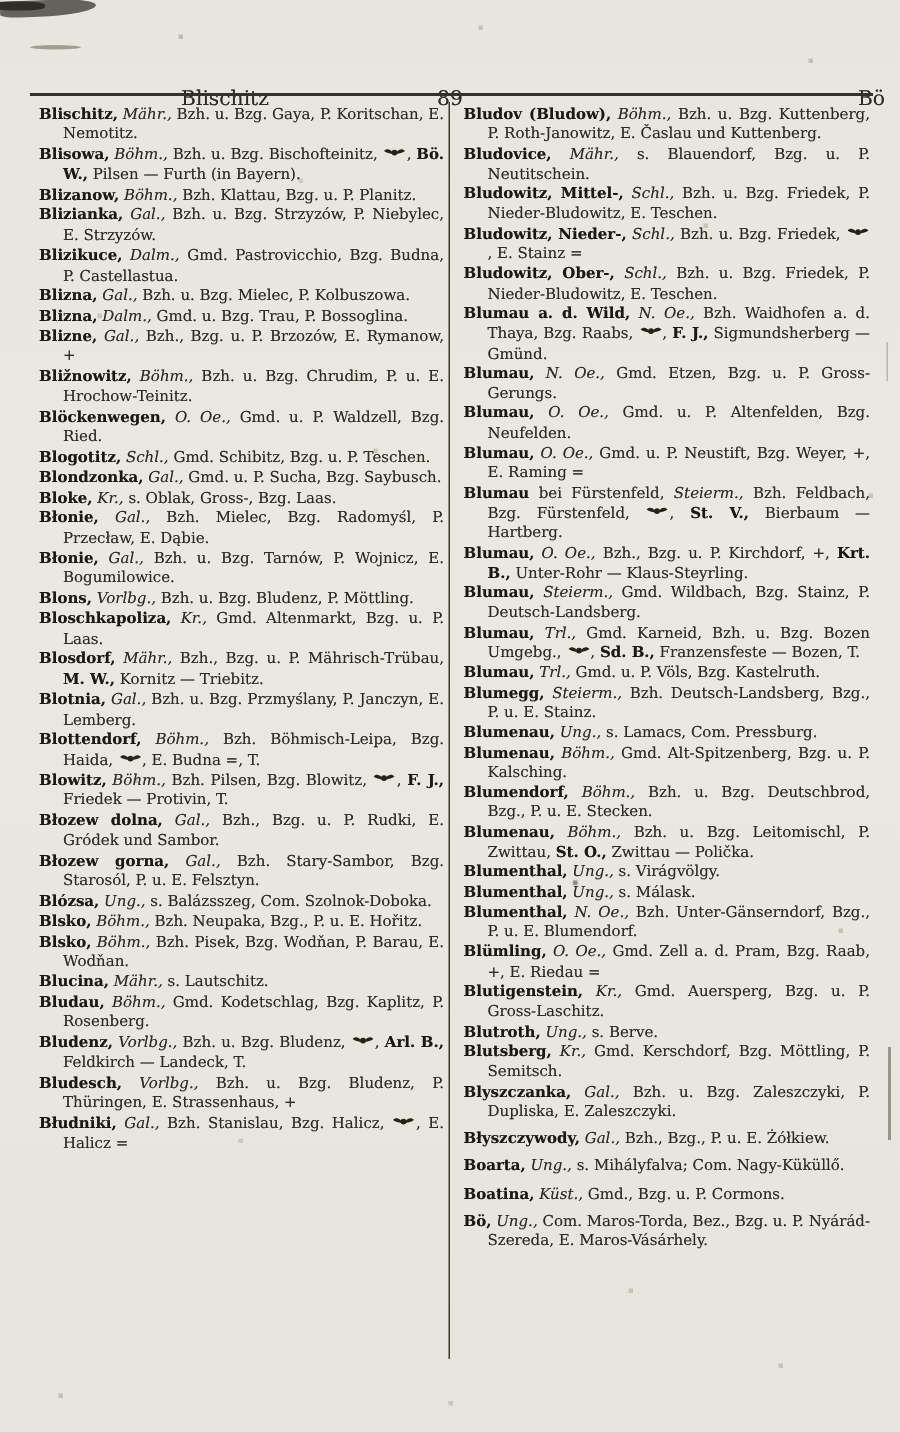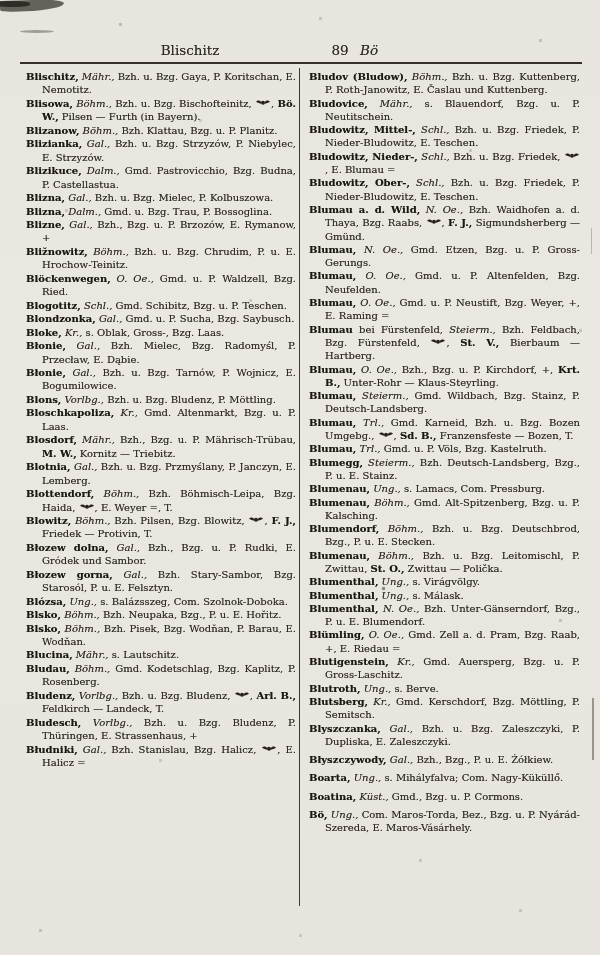--- a/index.html
+++ b/index.html
@@ -3,24 +3,24 @@
 <meta charset="utf-8">
 <style>
   html,body{margin:0;padding:0;background:#cfcdc6;}
   .page{
     position:relative;width:600px;height:955px;overflow:hidden;
     background:linear-gradient(180deg,#e7e5de 0%,#eae8e1 40%,#e6e4dd 100%);
     font-family:"DejaVu Serif","Liberation Serif",serif;
     color:#2e2a24;
     text-shadow:0 0 .4px rgba(44,38,30,.55);
   }
-  .header-band{position:absolute;top:42px;left:0;width:506px;height:18px;font-size:13.5px;margin-left:40px;}
+  .header-band{position:absolute;top:58px;left:0;width:506px;height:18px;font-size:13.5px;}
   .h-left{position:absolute;left:20px;width:260px;text-align:center;}
   .h-center{position:absolute;left:150px;width:300px;text-align:center;}
-  .h-right{position:absolute;left:320px;width:270px;text-align:left;font-style:italic;}
+  .h-right{position:absolute;left:320px;width:270px;text-align:right;}
   .hrule{position:absolute;top:62px;left:20px;width:562px;height:2px;background:#35312a;}
   .vrule{position:absolute;top:68px;left:299px;width:1px;height:838px;background:#3d3830;}
   .col{position:absolute;top:70px;font-size:10px;}
   .col-left{left:26px;width:270px;line-height:13.45px;}
   .col-right{left:309px;width:271px;line-height:13.3px;}
   .entry{padding-left:16px;text-indent:-16px;text-align:justify;}
   .entry.gap{margin-top:5px;}
   .seg-b{font-weight:bold;color:#1b1812;}
   .seg-i{font-style:italic;}
   .rail{display:inline-block;text-indent:0;width:14px;height:9px;margin:0 1px;}
@@ -85,21 +85,21 @@
       <div class="entry"><span class="seg-b">Błonie,</span><span class="seg-i"> Gal.,</span><span class="seg-n"> Bzh. Mielec, Bzg. Radomyśl, P. Przecław, E. Dąbie.</span></div>
       <div class="entry"><span class="seg-b">Błonie,</span><span class="seg-i"> Gal.,</span><span class="seg-n"> Bzh. u. Bzg. Tarnów, P. Wojnicz, E. Bogumilowice.</span></div>
       <div class="entry"><span class="seg-b">Blons,</span><span class="seg-i"> Vorlbg.,</span><span class="seg-n"> Bzh. u. Bzg. Bludenz, P. Möttling.</span></div>
       <div class="entry"><span class="seg-b">Bloschkapoliza,</span><span class="seg-i"> Kr.,</span><span class="seg-n"> Gmd. Altenmarkt, Bzg. u. P. Laas.</span></div>
       <div class="entry"><span class="seg-b">Blosdorf,</span><span class="seg-i"> Mähr.,</span><span class="seg-n"> Bzh., Bzg. u. P. Mährisch-Trübau, </span><span class="seg-b">M. W.,</span><span class="seg-n"> Kornitz — Triebitz.</span></div>
       <div class="entry"><span class="seg-b">Blotnia,</span><span class="seg-i"> Gal.,</span><span class="seg-n"> Bzh. u. Bzg. Przmyślany, P. Janczyn, E. Lemberg.</span></div>
       <div class="entry"><span class="seg-b">Blottendorf,</span><span class="seg-i"> Böhm.,</span><span class="seg-n"> Bzh. Böhmisch-Leipa, Bzg. Haida, </span><span class="rail"><svg viewBox="0 0 30 14" xmlns="http://www.w3.org/2000/svg">
             <circle cx="15" cy="7.5" r="4.2"></circle>
             <path d="M11.8 6.8 C8.5 1.8 3.2 1.6 0 5.2 C3.8 7.8 7.8 8.4 11.8 9.6 Z"></path>
             <path d="M18.2 6.8 C21.5 1.8 26.8 1.6 30 5.2 C26.2 7.8 22.2 8.4 18.2 9.6 Z"></path>
-          </svg></span><span class="seg-n">, E. Weyer =, T.</span></div>
+          </svg></span><span class="seg-n">, E. Budna =, T.</span></div>
       <div class="entry"><span class="seg-b">Blowitz,</span><span class="seg-i"> Böhm.,</span><span class="seg-n"> Bzh. Pilsen, Bzg. Blowitz, </span><span class="rail"><svg viewBox="0 0 30 14" xmlns="http://www.w3.org/2000/svg">
             <circle cx="15" cy="7.5" r="4.2"></circle>
             <path d="M11.8 6.8 C8.5 1.8 3.2 1.6 0 5.2 C3.8 7.8 7.8 8.4 11.8 9.6 Z"></path>
             <path d="M18.2 6.8 C21.5 1.8 26.8 1.6 30 5.2 C26.2 7.8 22.2 8.4 18.2 9.6 Z"></path>
           </svg></span><span class="seg-n">, </span><span class="seg-b">F. J.,</span><span class="seg-n"> Friedek — Protivin, T.</span></div>
       <div class="entry"><span class="seg-b">Błozew dolna,</span><span class="seg-i"> Gal.,</span><span class="seg-n"> Bzh., Bzg. u. P. Rudki, E. Gródek und Sambor.</span></div>
       <div class="entry"><span class="seg-b">Błozew gorna,</span><span class="seg-i"> Gal.,</span><span class="seg-n"> Bzh. Stary-Sambor, Bzg. Starosól, P. u. E. Felsztyn.</span></div>
       <div class="entry"><span class="seg-b">Blózsa,</span><span class="seg-i"> Ung.,</span><span class="seg-n"> s. Balázsszeg, Com. Szolnok-Doboka.</span></div>
       <div class="entry"><span class="seg-b">Blsko,</span><span class="seg-i"> Böhm.,</span><span class="seg-n"> Bzh. Neupaka, Bzg., P. u. E. Hořitz.</span></div>
       <div class="entry"><span class="seg-b">Blsko,</span><span class="seg-i"> Böhm.,</span><span class="seg-n"> Bzh. Pisek, Bzg. Wodňan, P. Barau, E. Wodňan.</span></div>
@@ -118,21 +118,21 @@
           </svg></span><span class="seg-n">, E. Halicz =</span></div>
     </div>
   <div class="col col-right">
       <div class="entry"><span class="seg-b">Bludov (Bludow),</span><span class="seg-i"> Böhm.,</span><span class="seg-n"> Bzh. u. Bzg. Kuttenberg, P. Roth-Janowitz, E. Časlau und Kuttenberg.</span></div>
       <div class="entry"><span class="seg-b">Bludovice,</span><span class="seg-i"> Mähr.,</span><span class="seg-n"> s. Blauendorf, Bzg. u. P. Neutitschein.</span></div>
       <div class="entry"><span class="seg-b">Bludowitz, Mittel-,</span><span class="seg-i"> Schl.,</span><span class="seg-n"> Bzh. u. Bzg. Friedek, P. Nieder-Bludowitz, E. Teschen.</span></div>
       <div class="entry"><span class="seg-b">Bludowitz, Nieder-,</span><span class="seg-i"> Schl.,</span><span class="seg-n"> Bzh. u. Bzg. Friedek, </span><span class="rail"><svg viewBox="0 0 30 14" xmlns="http://www.w3.org/2000/svg">
             <circle cx="15" cy="7.5" r="4.2"></circle>
             <path d="M11.8 6.8 C8.5 1.8 3.2 1.6 0 5.2 C3.8 7.8 7.8 8.4 11.8 9.6 Z"></path>
             <path d="M18.2 6.8 C21.5 1.8 26.8 1.6 30 5.2 C26.2 7.8 22.2 8.4 18.2 9.6 Z"></path>
-          </svg></span><span class="seg-n">, E. Blumau =</span></div>
+          </svg></span><span class="seg-n">, E. Stainz =</span></div>
       <div class="entry"><span class="seg-b">Bludowitz, Ober-,</span><span class="seg-i"> Schl.,</span><span class="seg-n"> Bzh. u. Bzg. Friedek, P. Nieder-Bludowitz, E. Teschen.</span></div>
       <div class="entry"><span class="seg-b">Blumau a. d. Wild,</span><span class="seg-i"> N. Oe.,</span><span class="seg-n"> Bzh. Waidhofen a. d. Thaya, Bzg. Raabs, </span><span class="rail"><svg viewBox="0 0 30 14" xmlns="http://www.w3.org/2000/svg">
             <circle cx="15" cy="7.5" r="4.2"></circle>
             <path d="M11.8 6.8 C8.5 1.8 3.2 1.6 0 5.2 C3.8 7.8 7.8 8.4 11.8 9.6 Z"></path>
             <path d="M18.2 6.8 C21.5 1.8 26.8 1.6 30 5.2 C26.2 7.8 22.2 8.4 18.2 9.6 Z"></path>
           </svg></span><span class="seg-n">, </span><span class="seg-b">F. J.,</span><span class="seg-n"> Sigmundsherberg — Gmünd.</span></div>
       <div class="entry"><span class="seg-b">Blumau,</span><span class="seg-i"> N. Oe.,</span><span class="seg-n"> Gmd. Etzen, Bzg. u. P. Gross-Gerungs.</span></div>
       <div class="entry"><span class="seg-b">Blumau,</span><span class="seg-i"> O. Oe.,</span><span class="seg-n"> Gmd. u. P. Altenfelden, Bzg. Neufelden.</span></div>
       <div class="entry"><span class="seg-b">Blumau,</span><span class="seg-i"> O. Oe.,</span><span class="seg-n"> Gmd. u. P. Neustift, Bzg. Weyer, +, E. Raming =</span></div>
       <div class="entry"><span class="seg-b">Blumau</span><span class="seg-n"> bei Fürstenfeld,</span><span class="seg-i"> Steierm.,</span><span class="seg-n"> Bzh. Feldbach, Bzg. Fürstenfeld, </span><span class="rail"><svg viewBox="0 0 30 14" xmlns="http://www.w3.org/2000/svg">

